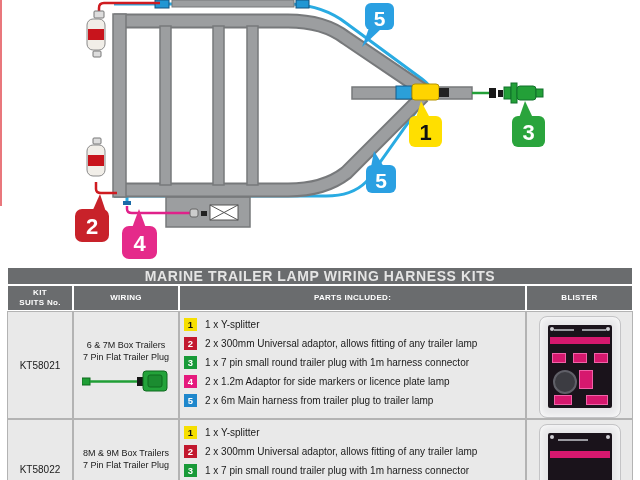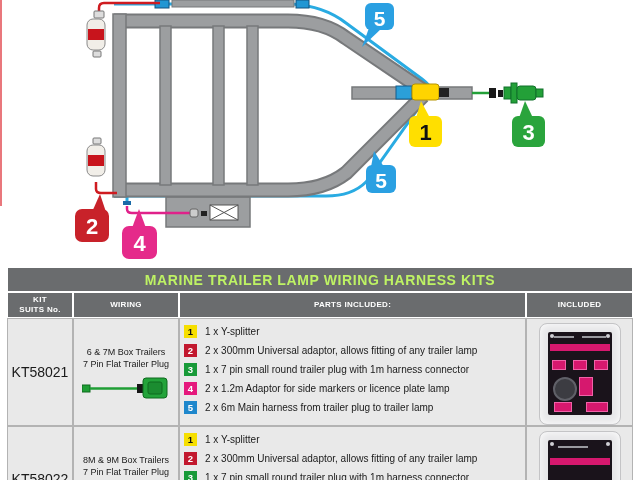--- a/index.html
+++ b/index.html
@@ -5,37 +5,37 @@
   html,body{margin:0;padding:0}
   body{
     width:640px;height:480px;overflow:hidden;position:relative;
     background:#ffffff;font-family:"Liberation Sans",sans-serif;
   }
   
   .diagram-wrap{position:absolute;left:0;top:0;width:640px;height:268px}
   
   .table-wrap{position:absolute;left:8px;top:268px;width:624px}
   .title-bar{
-    height:23px;background:#6a6c6e;color:#bef264;
+    height:16px;background:#6a6c6e;color:#e5e5e5;
     font-size:14px;font-weight:bold;letter-spacing:.6px;
     display:flex;align-items:center;justify-content:center;
   }
   .grid{
     margin-top:2px;display:grid;
     grid-template-columns:64px 104px 345px 105px;
     grid-template-rows:24px 106px 180px;
     gap:2px;background:#fff;
   }
   .hcell{
     background:#6a6c6e;color:#fff;font-size:8px;font-weight:bold;
     display:flex;align-items:center;justify-content:center;text-align:center;
     white-space:pre-line;letter-spacing:.3px;line-height:10px;
   }
   .cell{background:#e9e9e9;outline:1px solid #b3b3b3;box-sizing:border-box}
-  .model{display:flex;align-items:center;justify-content:center;font-size:14px;color:#1a1a1a}
+  .model{display:flex;align-items:center;justify-content:center;font-size:10px;color:#1a1a1a}
   .suits{
     display:flex;flex-direction:column;align-items:center;justify-content:center;
     font-size:9px;color:#1a1a1a;text-align:center;line-height:12px;
   }
   .plug-graphic{margin-top:7px}
   .parts{padding:6px 0 0 4px;display:flex;flex-direction:column;gap:6px}
   .part{display:flex;align-items:center;gap:8px;height:13px}
   .badge{
     width:13px;height:13px;min-width:13px;font-size:9.5px;font-weight:bold;
     display:flex;align-items:center;justify-content:center;color:#fff;
@@ -157,21 +157,21 @@
 
 <div class="table-wrap">
   <div class="title-bar">MARINE TRAILER LAMP WIRING HARNESS KITS</div>
 
   <div class="grid">
 
     <div class="hcell">KIT
 SUITS No.</div>
     <div class="hcell">WIRING</div>
     <div class="hcell">PARTS INCLUDED:</div>
-    <div class="hcell">INCLUDED</div>
+    <div class="hcell">BLISTER</div>
 
     <div class="cell model">KT58021</div>
     <div class="cell suits">
       <span>6 &amp; 7M Box Trailers</span>
       <span>7 Pin Flat Trailer Plug</span>
       <svg class="plug-graphic" width="88" height="22">
         <rect x="0" y="8" width="8" height="7" fill="#1f9e35" stroke="#0e6b1e"></rect>
         <line x1="8" y1="11.5" x2="56" y2="11.5" stroke="#1f9e35" stroke-width="2.5"></line>
         <rect x="55" y="7" width="6" height="9" fill="#161616"></rect>
         <rect x="61" y="1" width="24" height="20" rx="3" fill="#23a33a" stroke="#0e6b1e"></rect>

